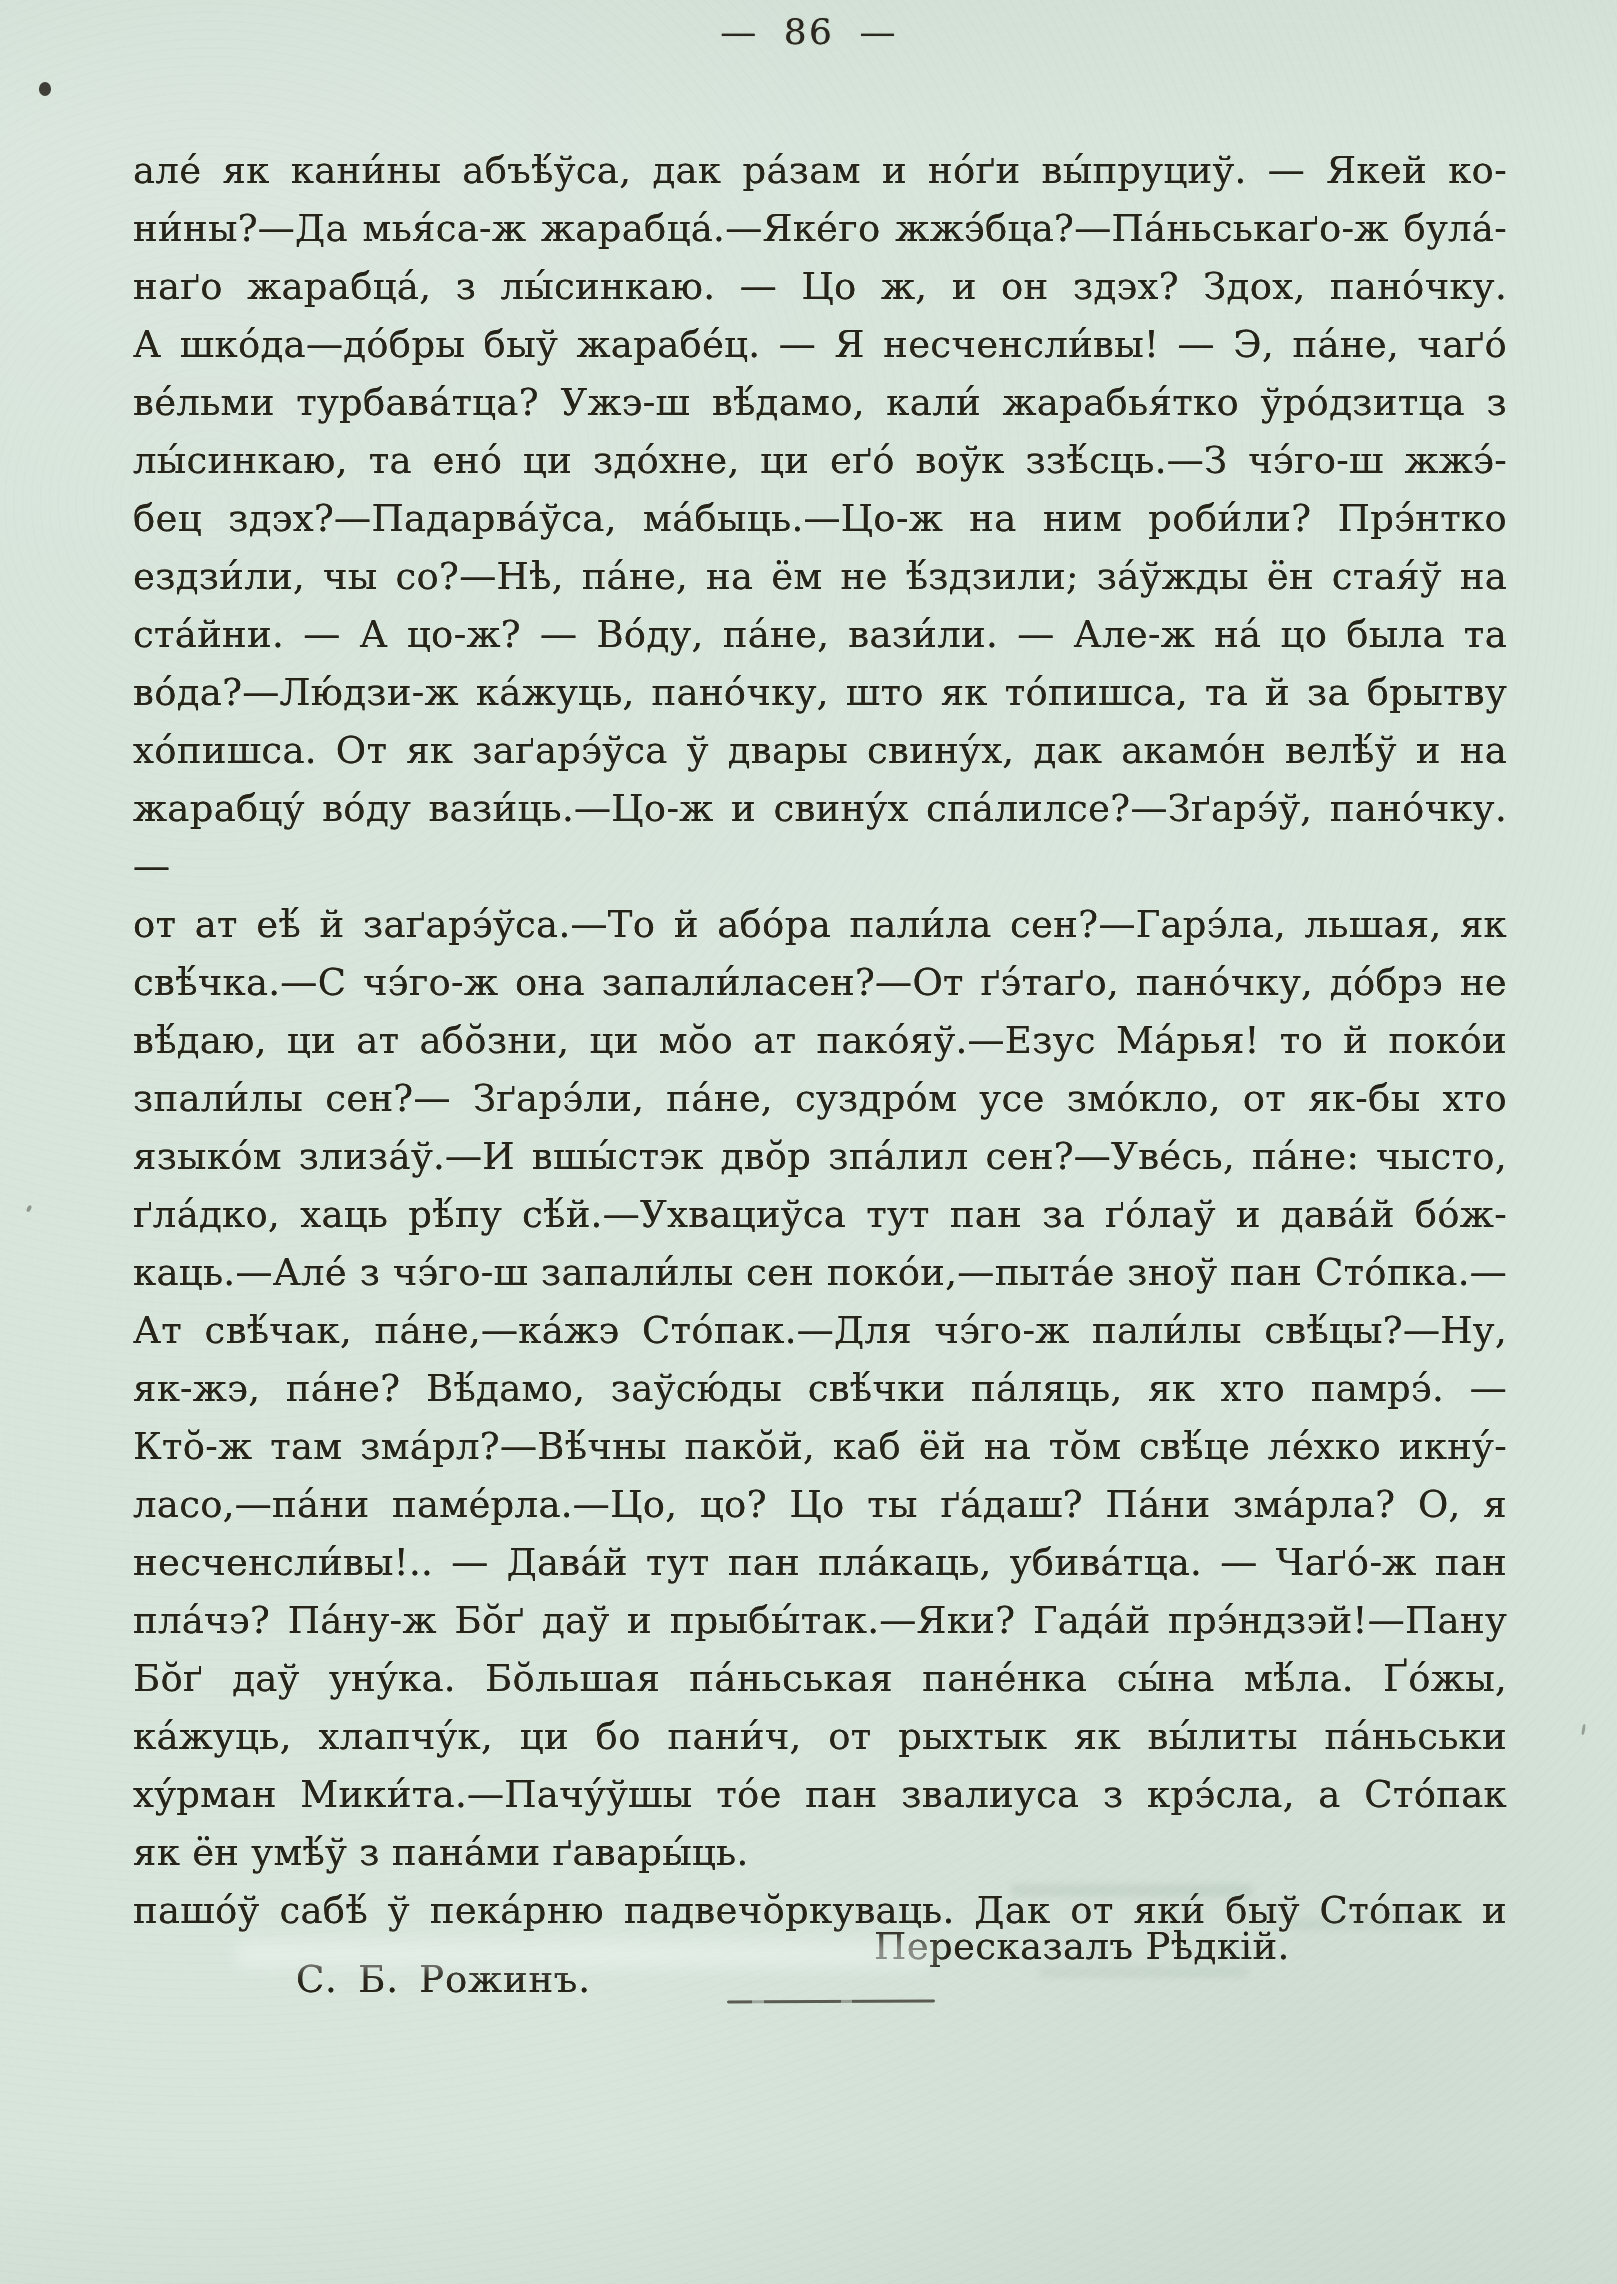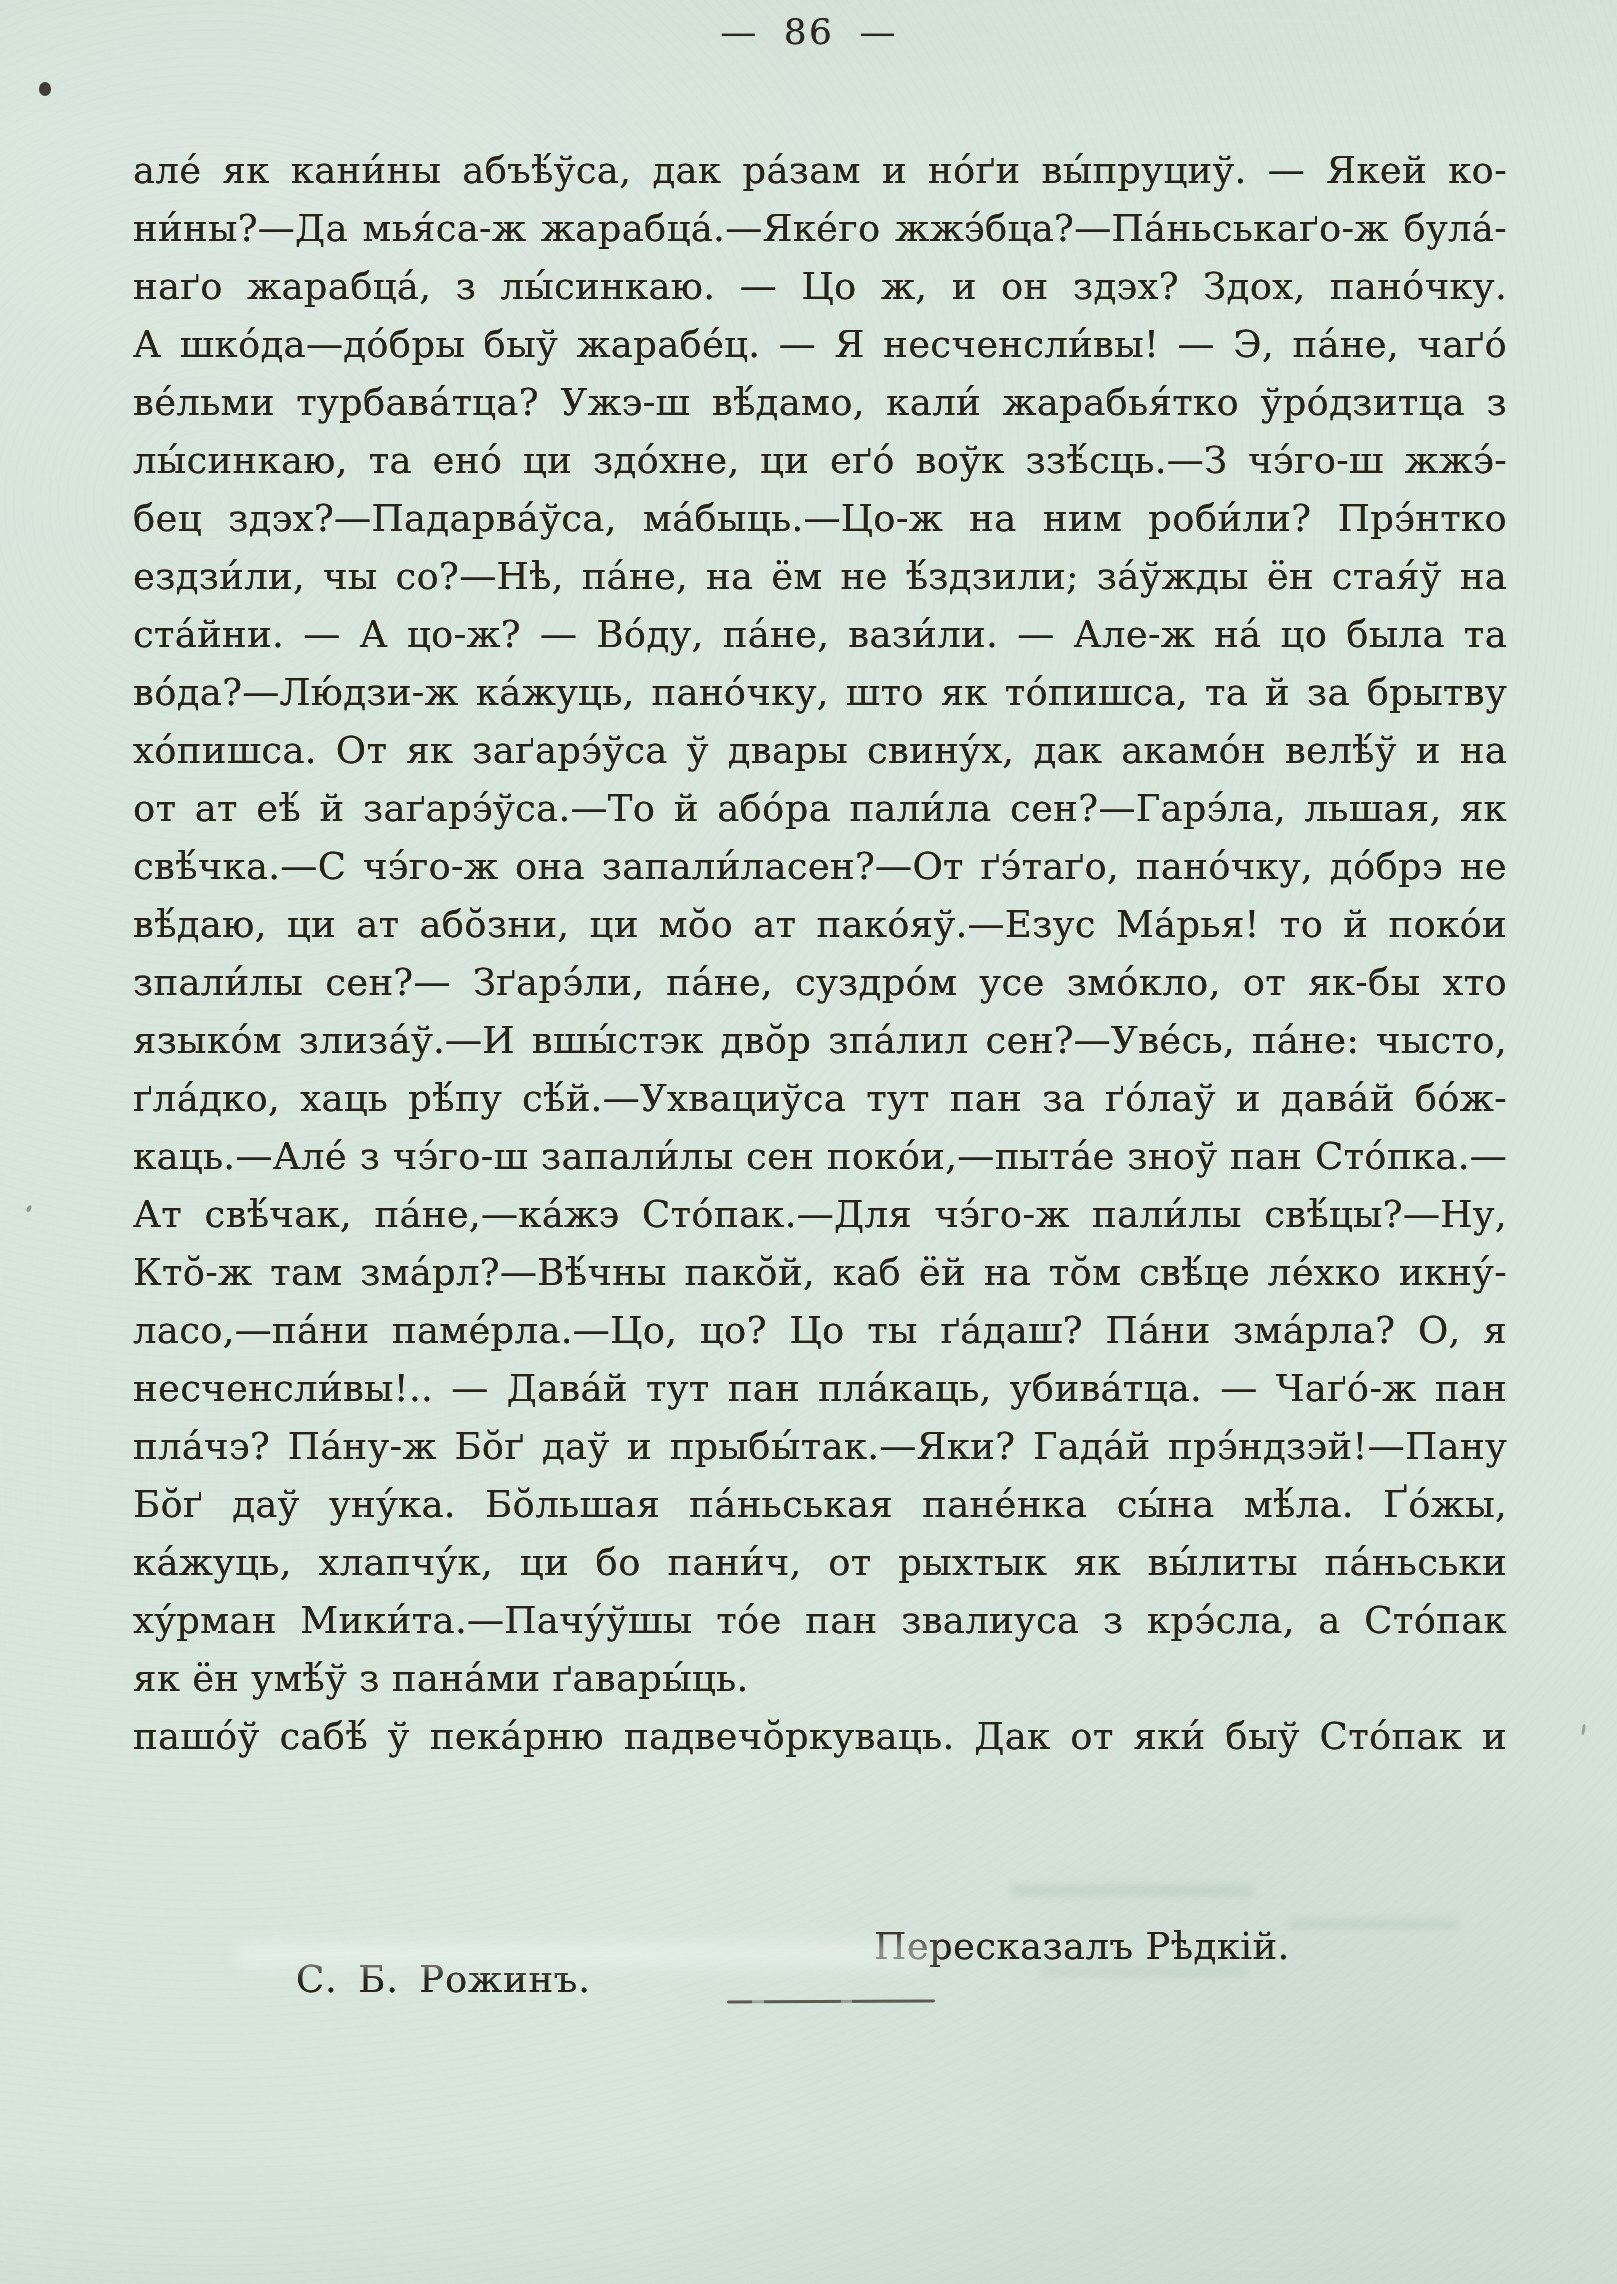--- a/index.html
+++ b/index.html
@@ -90,28 +90,30 @@
       <div class="line">ни́ны?—Да мья́са-ж жарабца́.—Яке́го жжэ́бца?—Па́ньськаґо-ж була́-</div>
       <div class="line">наґо жарабца́, з лы́синкаю. — Цо ж, и он здэх? Здох, пано́чку.</div>
       <div class="line">А шко́да—до́бры быў жарабе́ц. — Я несченсли́вы! — Э, па́не, чаґо́</div>
       <div class="line">ве́льми турбава́тца? Ужэ-ш вѣ́дамо, кали́ жарабья́тко ўро́дзитца з</div>
       <div class="line">лы́синкаю, та ено́ ци здо́хне, ци еґо́ воўк ззѣ́сць.—З чэ́го-ш жжэ́-</div>
       <div class="line">бец здэх?—Падарва́ўса, ма́быць.—Цо-ж на ним роби́ли? Прэ́нтко</div>
       <div class="line">ездзи́ли, чы со?—Нѣ, па́не, на ём не ѣ́здзили; за́ўжды ён стая́ў на</div>
       <div class="line">ста́йни. — А цо-ж? — Во́ду, па́не, вази́ли. — Але-ж на́ цо была та</div>
       <div class="line">во́да?—Лю́дзи-ж ка́жуць, пано́чку, што як то́пишса, та й за брытву</div>
       <div class="line">хо́пишса. От як заґарэ́ўса ў двары свину́х, дак акамо́н велѣ́ў и на</div>
+      <div class="line">жарабцу́ во́ду вази́ць.—Цо-ж и свину́х спа́лилсе?—Зґарэ́ў, пано́чку.—</div>
       <div class="line">от ат еѣ́ й заґарэ́ўса.—То й або́ра пали́ла сен?—Гарэ́ла, льшая, як</div>
       <div class="line">свѣ́чка.—С чэ́го-ж она запали́ласен?—От ґэ́таґо, пано́чку, до́брэ не</div>
       <div class="line">вѣ́даю, ци ат або̆зни, ци мо̆о ат пако́яў.—Езус Ма́рья! то й поко́и</div>
       <div class="line">зпали́лы сен?— Зґарэ́ли, па́не, суздро́м усе змо́кло, от як-бы хто</div>
       <div class="line">языко́м злиза́ў.—И вшы́стэк дво̆р зпа́лил сен?—Уве́сь, па́не: чысто,</div>
       <div class="line">ґла́дко, хаць рѣ́пу сѣ́й.—Ухвациўса тут пан за ґо́лаў и дава́й бо́ж-</div>
       <div class="line">каць.—Алé з чэ́го-ш запали́лы сен поко́и,—пыта́е зноў пан Сто́пка.—</div>
       <div class="line">Ат свѣ́чак, па́не,—ка́жэ Сто́пак.—Для чэ́го-ж пали́лы свѣ́цы?—Ну,</div>
+      <div class="line">як-жэ, па́не? Вѣ́дамо, заўсю́ды свѣ́чки па́ляць, як хто памрэ́. —</div>
       <div class="line">Кто̆-ж там зма́рл?—Вѣ́чны пако̆й, каб ёй на то̆м свѣ́це ле́хко икну́-</div>
       <div class="line">ласо,—па́ни паме́рла.—Цо, цо? Цо ты ґа́даш? Па́ни зма́рла? О, я</div>
       <div class="line">несченсли́вы!.. — Дава́й тут пан пла́каць, убива́тца. — Чаґо́-ж пан</div>
       <div class="line">пла́чэ? Па́ну-ж Бо̆ґ даў и прыбы́так.—Яки? Гада́й прэ́ндзэй!—Пану</div>
       <div class="line">Бо̆ґ даў уну́ка. Бо̆льшая па́ньськая пане́нка сы́на мѣ́ла. Ґо́жы,</div>
       <div class="line">ка́жуць, хлапчу́к, ци бо пани́ч, от рыхтык як вы́литы па́ньськи</div>
       <div class="line">ху́рман Мики́та.—Пачу́ўшы то́е пан звалиуса з крэ́сла, а Сто́пак</div>
       <div class="line last">як ён умѣ́ў з пана́ми ґавары́ць.</div>
       <div class="line">пашо́ў сабѣ́ ў пека́рню падвечо̆ркуваць. Дак от яки́ быў Сто́пак и</div>
     </div>

